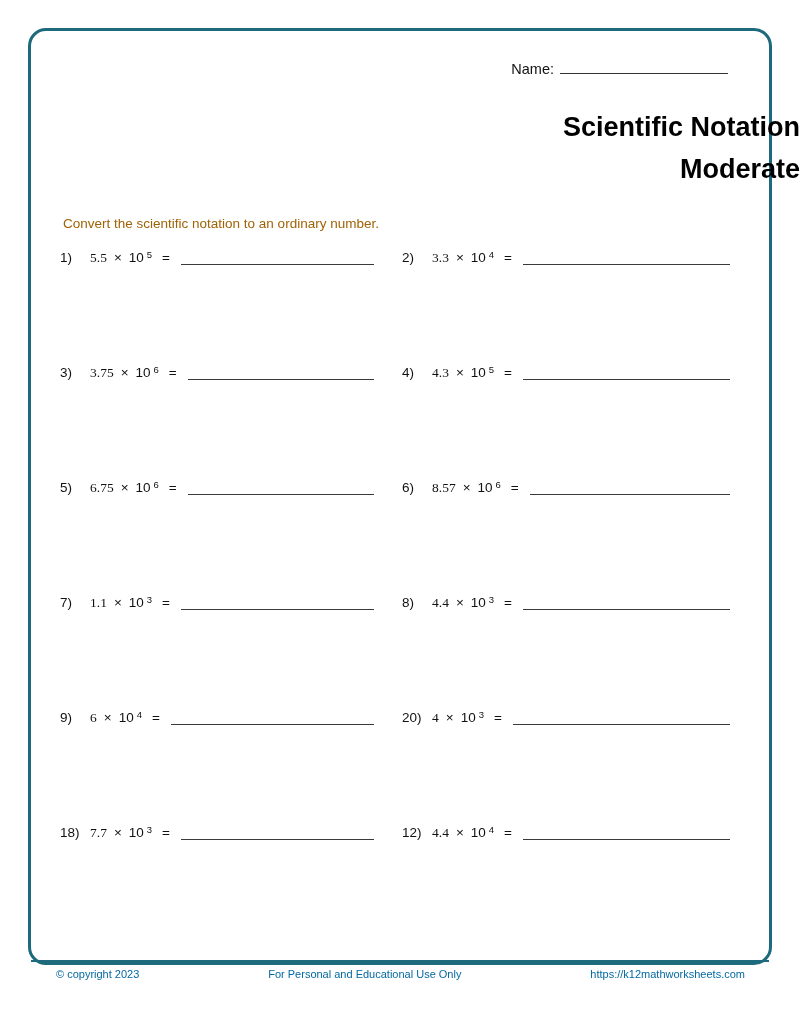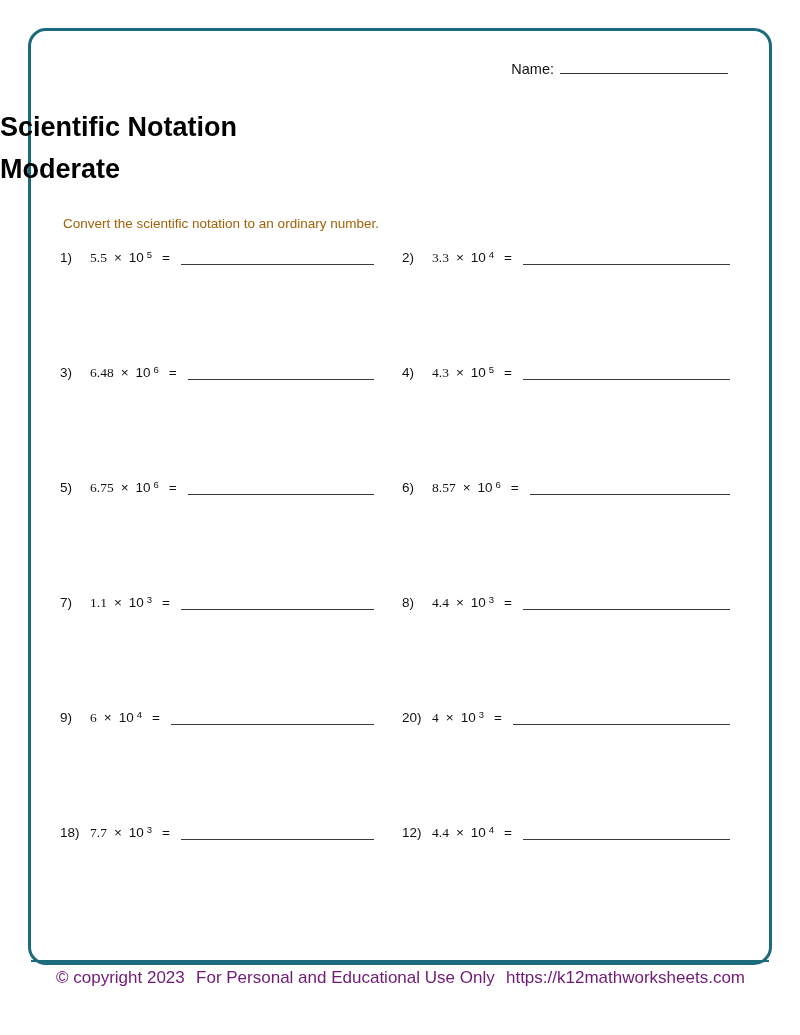--- a/index.html
+++ b/index.html
@@ -34,21 +34,21 @@
     width: 168px;
     height: 12px;
     border-bottom: 1.4px solid #333;
     margin-left: 6px;
   }
 
   .title {
     position: absolute;
     top: 106px;
     left: 0; right: 0;
-    text-align: left;
+    text-align: right;
     font-weight: 700;
     font-size: 27px;
     line-height: 42px;
     color: #000;
   }
 
   .instructions {
     position: absolute;
     top: 216px;
     left: 63px;
@@ -96,22 +96,22 @@
     top: 960px;
     border-top: 2px solid #1e6a7d;
   }
   .footer-row {
     position: absolute;
     top: 968px;
     left: 56px; right: 55px;
     display: flex;
     justify-content: space-between;
     align-items: baseline;
-    font-size: 17px;
-    color: #701a75;
+    font-size: 11px;
+    color: #0369a1;
   }
 </style>
 </head>
 <body>
 
 <div class="sheet">
   <div class="frame"></div>
 
   <div class="name-row">
     <span>Name:</span>
@@ -142,21 +142,21 @@
       <span class="coef">3.3</span>
       <span class="times">×</span>
       <span class="base">10</span>
       <span class="exp">4</span>
       <span class="eq">=</span>
       <span class="blank"></span>
     </div>
 
     <div class="problem left-col">
       <span class="pnum">3)</span>
-      <span class="coef">6.48</span>
+      <span class="coef">3.75</span>
       <span class="times">×</span>
       <span class="base">10</span>
       <span class="exp">6</span>
       <span class="eq">=</span>
       <span class="blank"></span>
     </div>
 
     <div class="problem">
       <span class="pnum">4)</span>
       <span class="coef">4.3</span>

